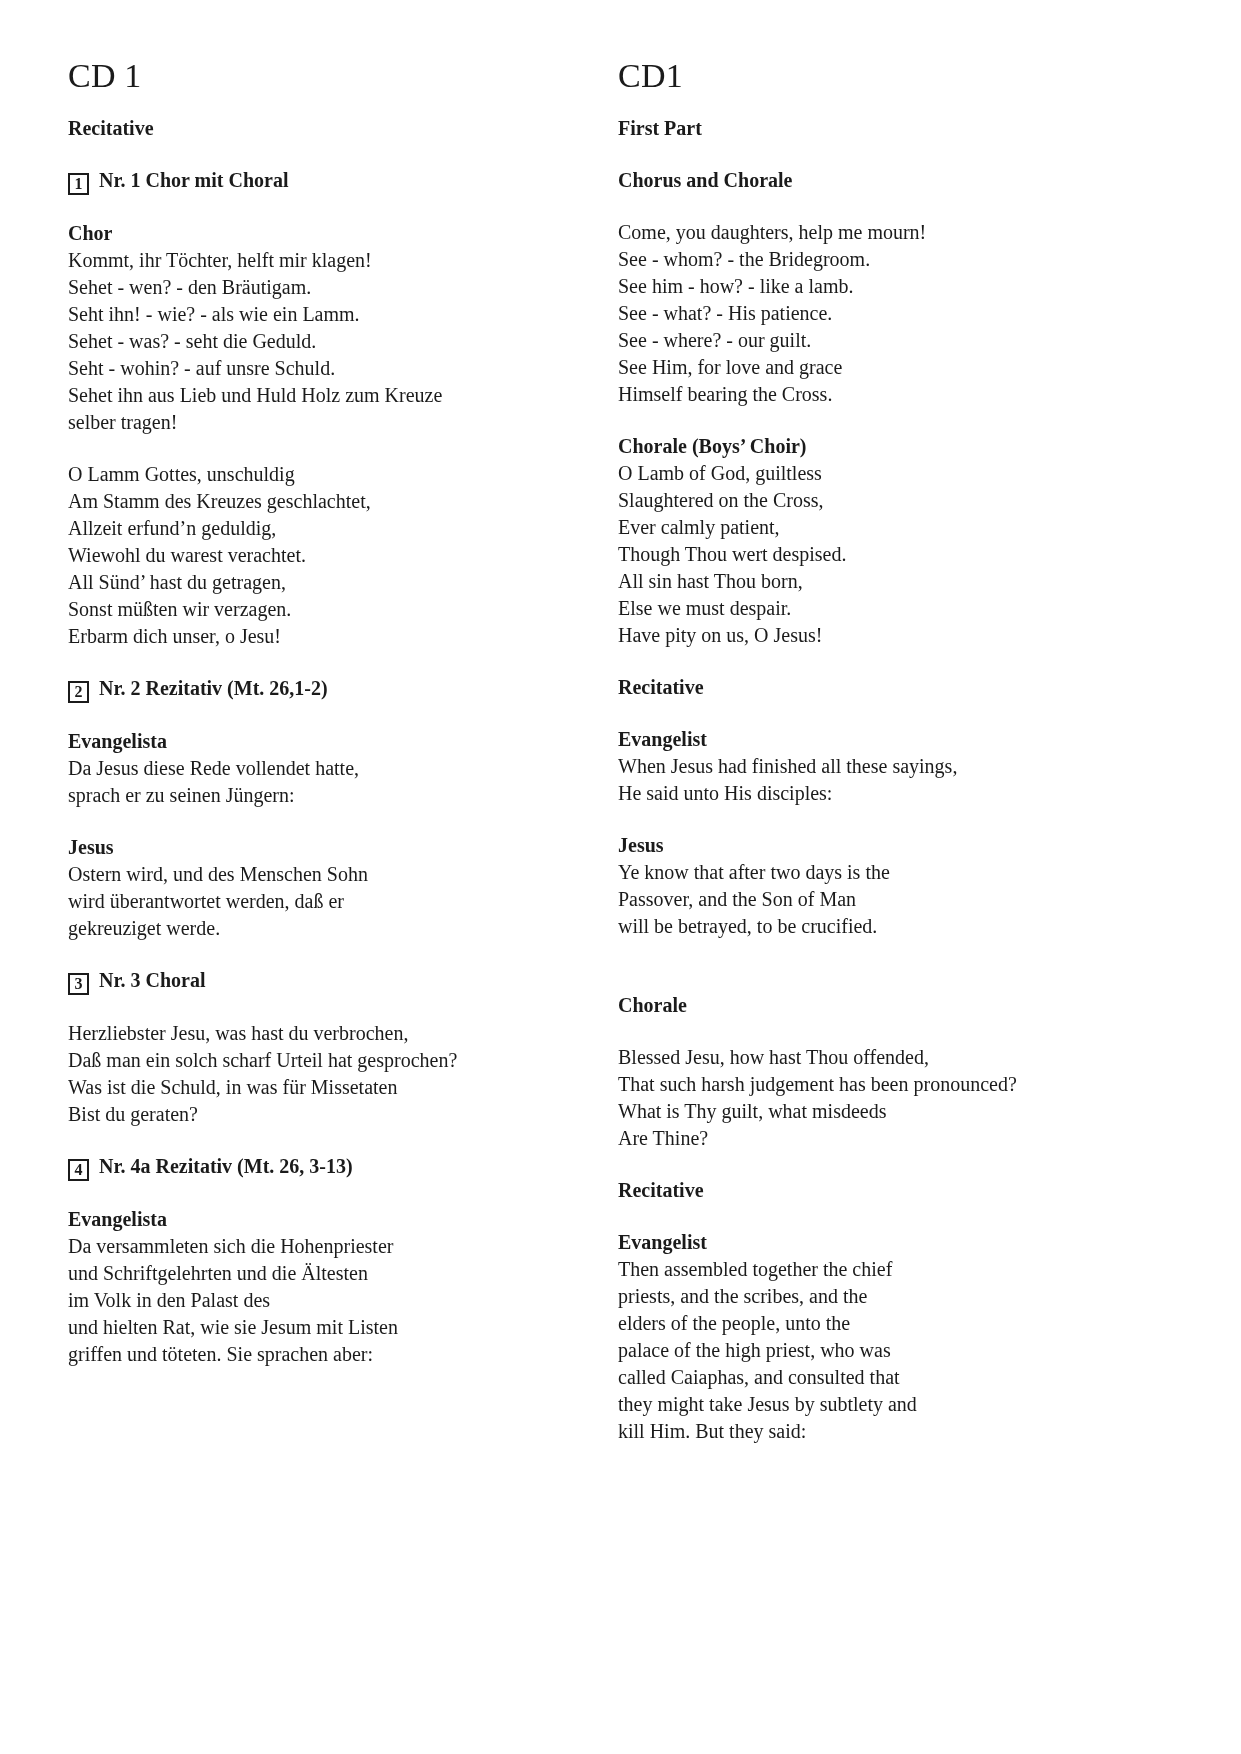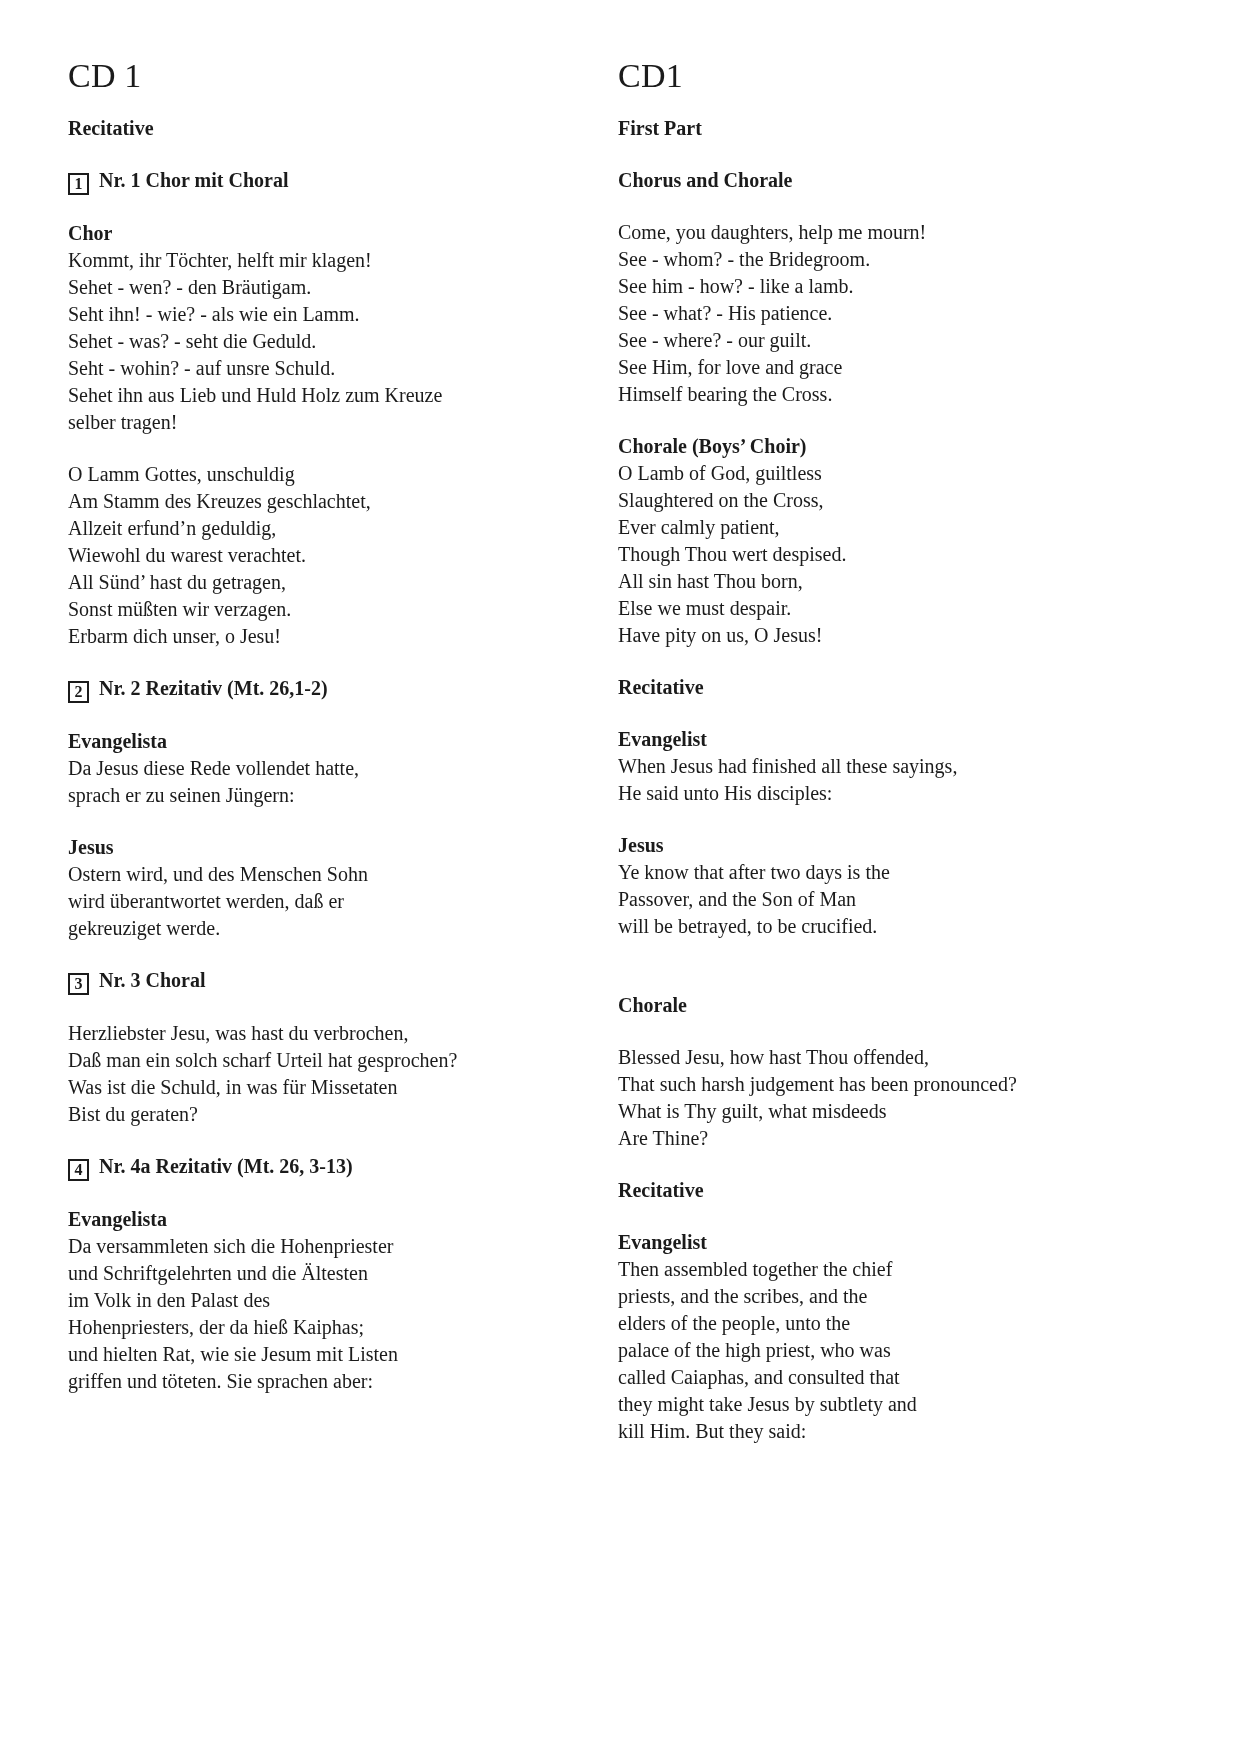--- a/index.html
+++ b/index.html
@@ -87,21 +87,20 @@
         <div class="verse-line">Daß man ein solch scharf Urteil hat gesprochen?</div>
         <div class="verse-line">Was ist die Schuld, in was für Missetaten</div>
         <div class="verse-line">Bist du geraten?</div>
       </div>
       <div class="block movement"><span class="numbox">4</span><span>Nr. 4a Rezitativ (Mt. 26, 3-13)</span></div>
       <div class="block speaker">Evangelista</div>
       <div class="block verse">
         <div class="verse-line">Da versammleten sich die Hohenpriester</div>
         <div class="verse-line">und Schriftgelehrten und die Ältesten</div>
         <div class="verse-line">im Volk in den Palast des</div>
-        <div class="verse-line">Hohenpriesters, der da hieß Kaiphas;</div>
         <div class="verse-line">und hielten Rat, wie sie Jesum mit Listen</div>
         <div class="verse-line">griffen und töteten. Sie sprachen aber:</div>
       </div>
     </div>
   <div class="col col-english">
       <div class="block title">CD1</div>
       <div class="block section">First Part</div>
       <div class="block movement"><span>Chorus and Chorale</span></div>
       <div class="block verse">
         <div class="verse-line">Come, you daughters, help me mourn!</div>

